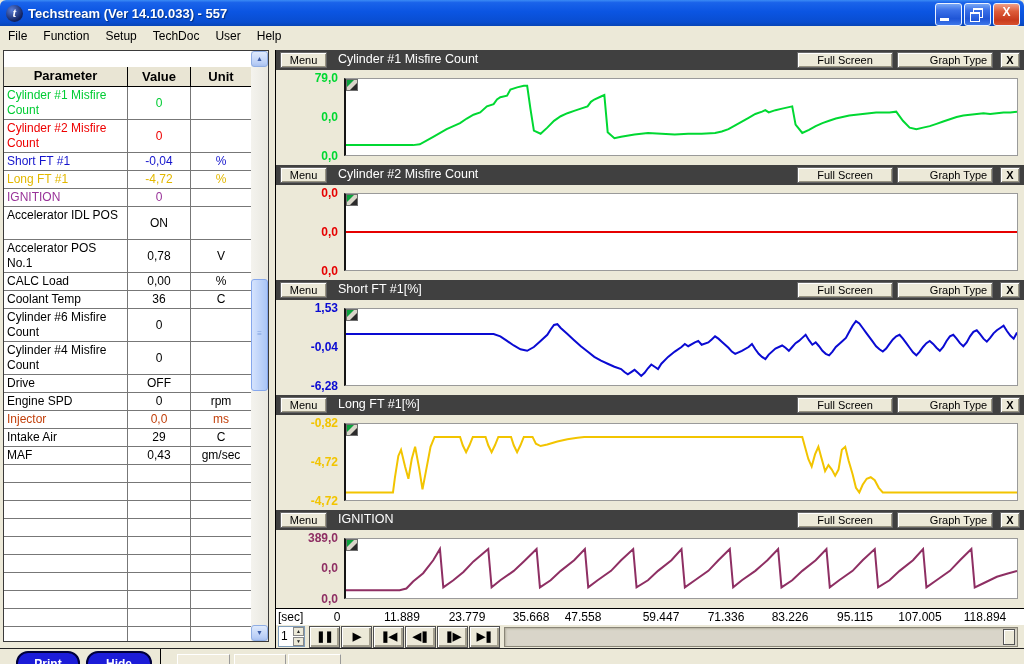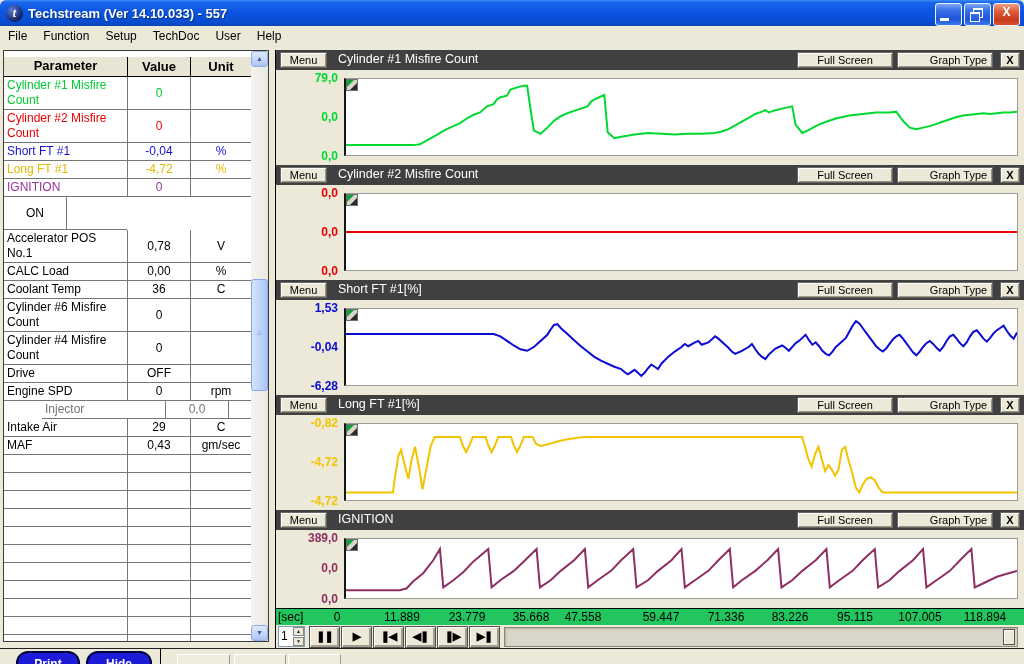--- a/index.html
+++ b/index.html
@@ -26,21 +26,21 @@
   .wbtn .rsq1{position:absolute;left:8px;top:4px;width:8px;height:7px;border:1px solid #fff;border-top-width:2px;}
   .wbtn .rsq2{position:absolute;left:5px;top:8px;width:8px;height:7px;border:1px solid #fff;border-top-width:2px;background:linear-gradient(180deg,#3a70e8,#1f55d6);}
   .wbtn.close span{position:absolute;left:0;top:1px;width:100%;text-align:center;color:#fff;font-weight:bold;font-size:12px;}
   
   .menubar{position:absolute;left:0;top:26px;width:1024px;height:19px;background:#ece9d8;
     display:flex;align-items:center;font-size:12px;color:#000;}
   .menubar .mitem{padding:1px 8px;cursor:default;}
   
   .tablewrap{position:absolute;left:3px;top:50px;width:266px;height:592px;
     border:1px solid #3a3a3a;background:#fff;box-sizing:border-box;overflow:hidden;}
-  .ptable{position:absolute;left:0;top:6px;width:247px;}
+  .ptable{position:absolute;left:0;top:16px;width:247px;}
   .trow{display:flex;width:247px;}
   .trow .c{border-right:1px solid #777;border-bottom:1px solid #777;box-sizing:border-box;
     font-size:12px;line-height:15px;padding:1px 2px;background:#fff;overflow:hidden;}
   .trow .p{width:124px;padding-left:3px;}
   .trow .v{width:63px;text-align:center;}
   .trow .u{width:60px;text-align:center;border-right:none;}
   .trow.head .c{background:#e9e5d4;font-weight:bold;font-size:13px;text-align:center;
     border-bottom:1px solid #000;border-right:1px solid #000;height:20px;line-height:18px;padding:0;}
   .trow.head .u{border-right:none;}
   .trow.h2 .c{height:33px;}
@@ -74,21 +74,21 @@
     border:1px solid #9a9a9a;border-left:2px solid #151515;box-sizing:border-box;}
   .plot svg{position:absolute;left:0;top:0;width:100%;height:100%;}
   .marker{position:absolute;left:0px;top:0px;width:12px;height:12px;background:#d9d5c9;
     border:1px solid #6e6e6e;box-sizing:border-box;}
   .marker:before{content:"";position:absolute;left:0;top:0;border-left:7px solid #0aa23c;border-bottom:7px solid transparent;}
   .marker:after{content:"";position:absolute;right:0;bottom:0;border-right:7px solid #2b2b2b;border-top:7px solid transparent;}
   .ylab{position:absolute;left:2px;width:60px;text-align:right;font-size:12px;font-weight:bold;}
   .p14 .yl0{top:1px;} .p14 .yl1{top:40px;} .p14 .yl2{top:79px;}
   .p5  .yl0{top:1px;} .p5  .yl1{top:31px;} .p5  .yl2{top:62px;}
   
-  .taxis{position:relative;height:16px;border-top:1px solid #000;background:#22c55e;font-size:12px;color:#000;}
+  .taxis{position:relative;height:16px;border-top:1px solid #000;background:#ffffff;font-size:12px;color:#000;}
   .taxis .unit{position:absolute;left:2px;top:1px;}
   .tick{position:absolute;top:1px;width:64px;text-align:center;}
   
   .playrow{position:relative;height:25px;background:#ece9d8;border-bottom:1px solid #111;}
   .spin{position:absolute;left:2px;top:1px;width:27px;height:21px;border:1px solid #7f9db9;background:#fff;box-sizing:border-box;}
   .spin .val{position:absolute;left:2px;top:2px;font-size:12px;}
   .spin .arr{position:absolute;right:0;width:11px;height:9px;background:#ece9d8;border:1px solid #888;
     box-sizing:border-box;font-size:5px;line-height:7px;text-align:center;color:#222;}
   .spin .au{top:0;} .spin .ad{bottom:0;}
   .pbtn2{position:absolute;top:1px;width:31px;height:22px;background:#ece9d8;border:1px solid #505050;
@@ -161,20 +161,21 @@
       <div class="c p">Long FT #1</div>
       <div class="c v">-4,72</div>
       <div class="c u">%</div>
     </div>
     <div class="trow h1" style="color: rgb(153, 51, 153);">
       <div class="c p">IGNITION</div>
       <div class="c v">0</div>
       <div class="c u"></div>
     </div>
     <div class="trow h2" style="color: rgb(0, 0, 0);">
+      <div class="c p">Accelerator  IDL POS</div>
       <div class="c v">ON</div>
       <div class="c u"></div>
     </div>
     <div class="trow h2" style="color: rgb(0, 0, 0);">
       <div class="c p">Accelerator POS No.1</div>
       <div class="c v">0,78</div>
       <div class="c u">V</div>
     </div>
     <div class="trow h1" style="color: rgb(0, 0, 0);">
       <div class="c p">CALC Load</div>
@@ -199,21 +200,21 @@
     <div class="trow h1" style="color: rgb(0, 0, 0);">
       <div class="c p">Drive</div>
       <div class="c v">OFF</div>
       <div class="c u"></div>
     </div>
     <div class="trow h1" style="color: rgb(0, 0, 0);">
       <div class="c p">Engine SPD</div>
       <div class="c v">0</div>
       <div class="c u">rpm</div>
     </div>
-    <div class="trow h1" style="color: #737373; margin-left: 38px;">
+    <div class="trow h1" style="color: #c2410c;">
       <div class="c p">Injector</div>
       <div class="c v">0,0</div>
       <div class="c u">ms</div>
     </div>
     <div class="trow h1" style="color: rgb(0, 0, 0);">
       <div class="c p">Intake Air</div>
       <div class="c v">29</div>
       <div class="c u">C</div>
     </div>
     <div class="trow h1" style="color: rgb(0, 0, 0);">

